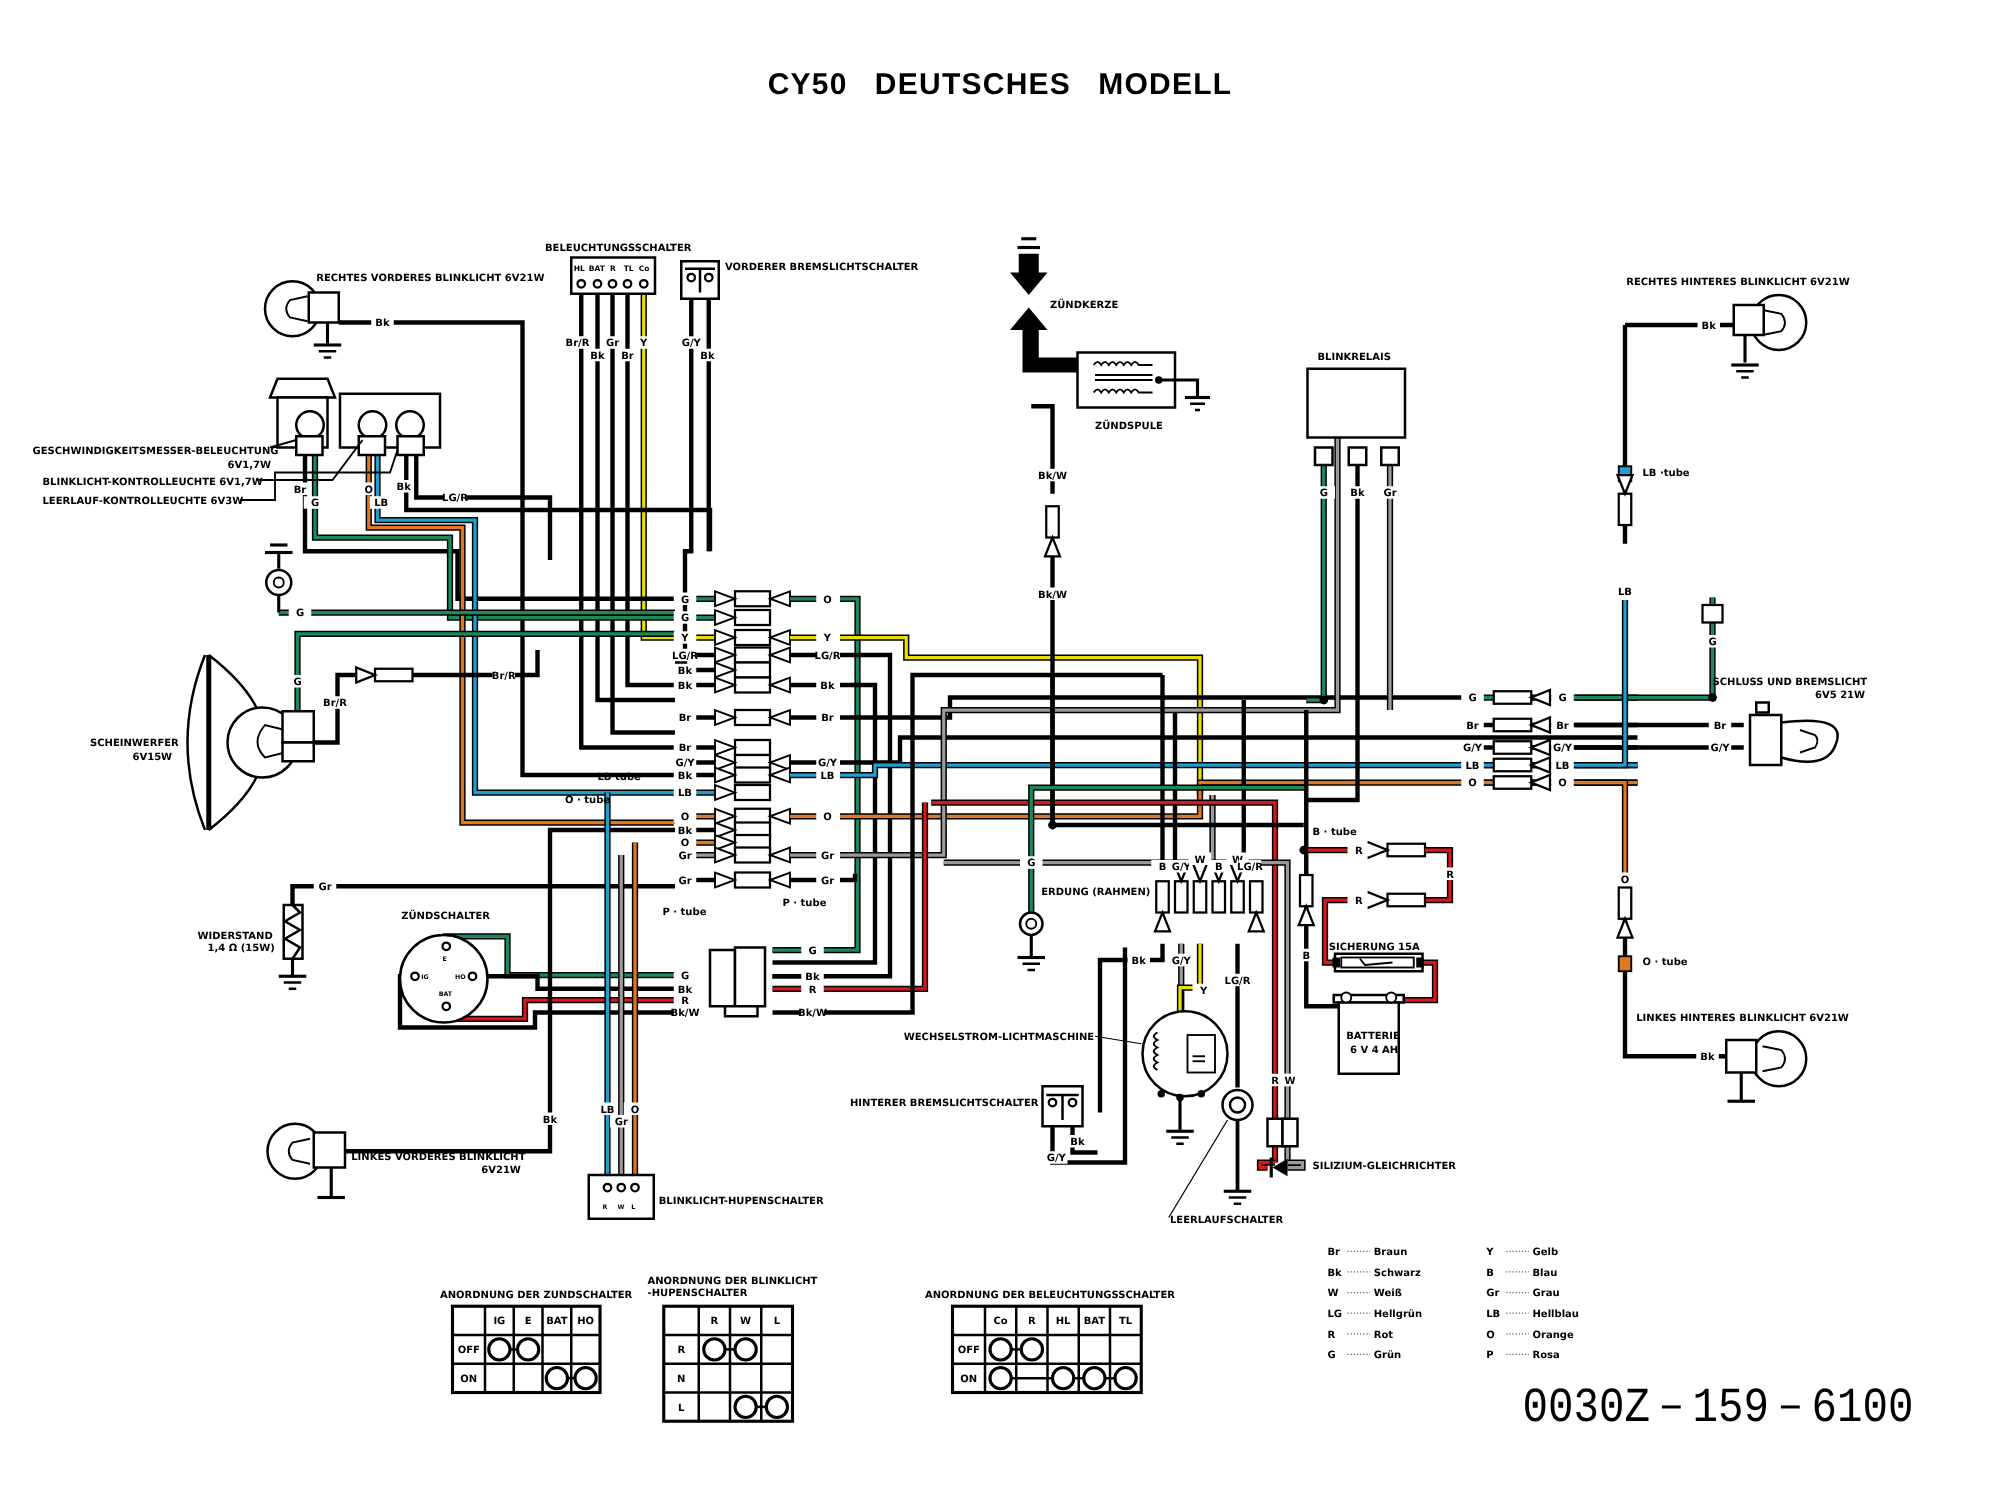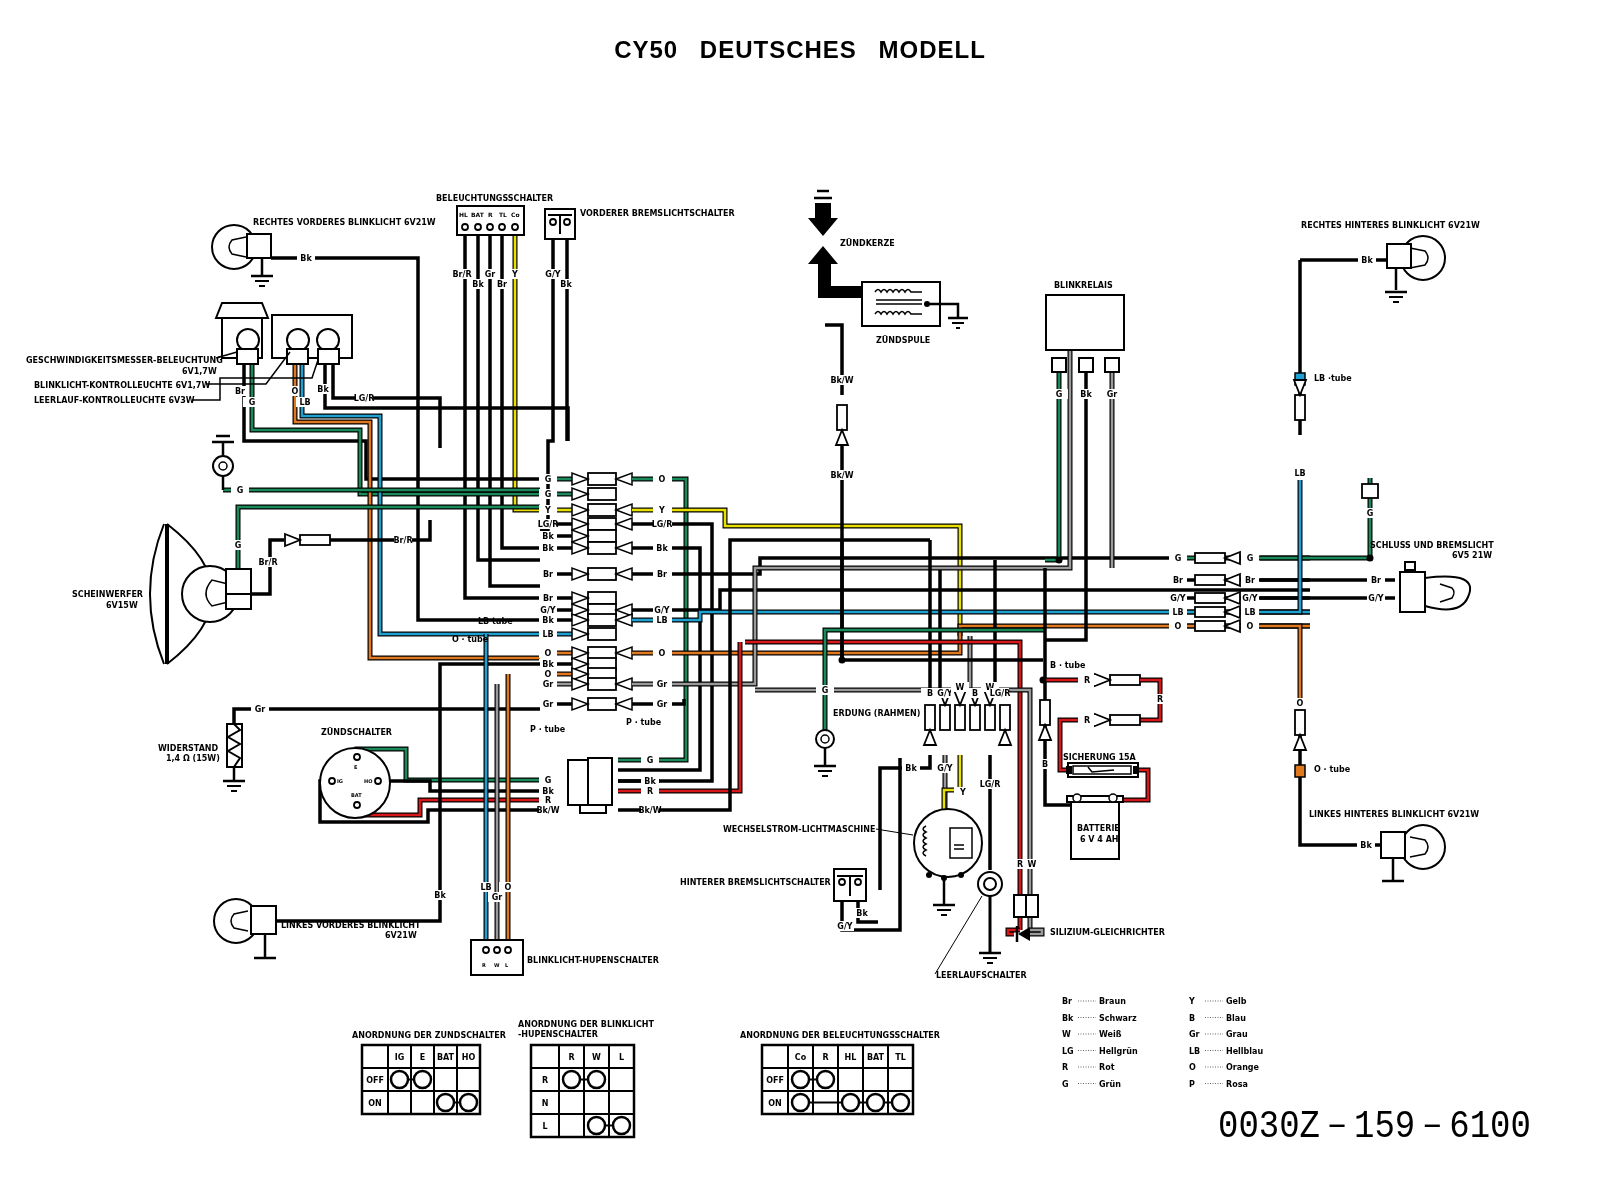--- a/index.html
+++ b/index.html
@@ -1,17 +1,17 @@
 <!DOCTYPE html>
 <html><head>
 <meta charset="utf-8">
 <style>
   html,body{margin:0;padding:0;background:#fff;}
   body{width:1600px;height:1200px;position:relative;overflow:hidden;font-family:"DejaVu Sans",sans-serif;}
-  #title{position:absolute;left:0;width:1600px;top:36px;text-align:center;font-family:"Liberation Sans",sans-serif;font-weight:bold;font-size:24px;letter-spacing:1px;word-spacing:14px;color:#000;}
+  #title{position:absolute;left:0;width:1600px;top:54px;text-align:center;font-family:"Liberation Sans",sans-serif;font-weight:bold;font-size:24px;letter-spacing:1px;word-spacing:14px;color:#000;}
   #partno{position:absolute;left:1218px;top:1098px;font-family:"Liberation Mono",monospace;font-size:34px;color:#000;letter-spacing:0px;transform:scaleY(1.15);transform-origin:left top;}
   svg{position:absolute;left:0;top:0;}
   .w{fill:none;stroke-width:3.5;stroke-linejoin:miter;stroke-linecap:square;}
   .k{stroke:#000;}
   .lbl{font-family:"DejaVu Sans",sans-serif;font-weight:bold;font-size:8px;fill:#000;}
   .sm{font-family:"DejaVu Sans",sans-serif;font-weight:bold;font-size:8px;fill:#000;}
   .wl{font-family:"DejaVu Sans",sans-serif;font-weight:bold;font-size:8px;fill:#000;}
   .box{fill:#fff;stroke:#000;stroke-width:2;}
   .thin{fill:none;stroke:#000;stroke-width:1.5;}
   .legend{font-family:"DejaVu Sans",sans-serif;font-size:8px;fill:#000;font-weight:bold;}

